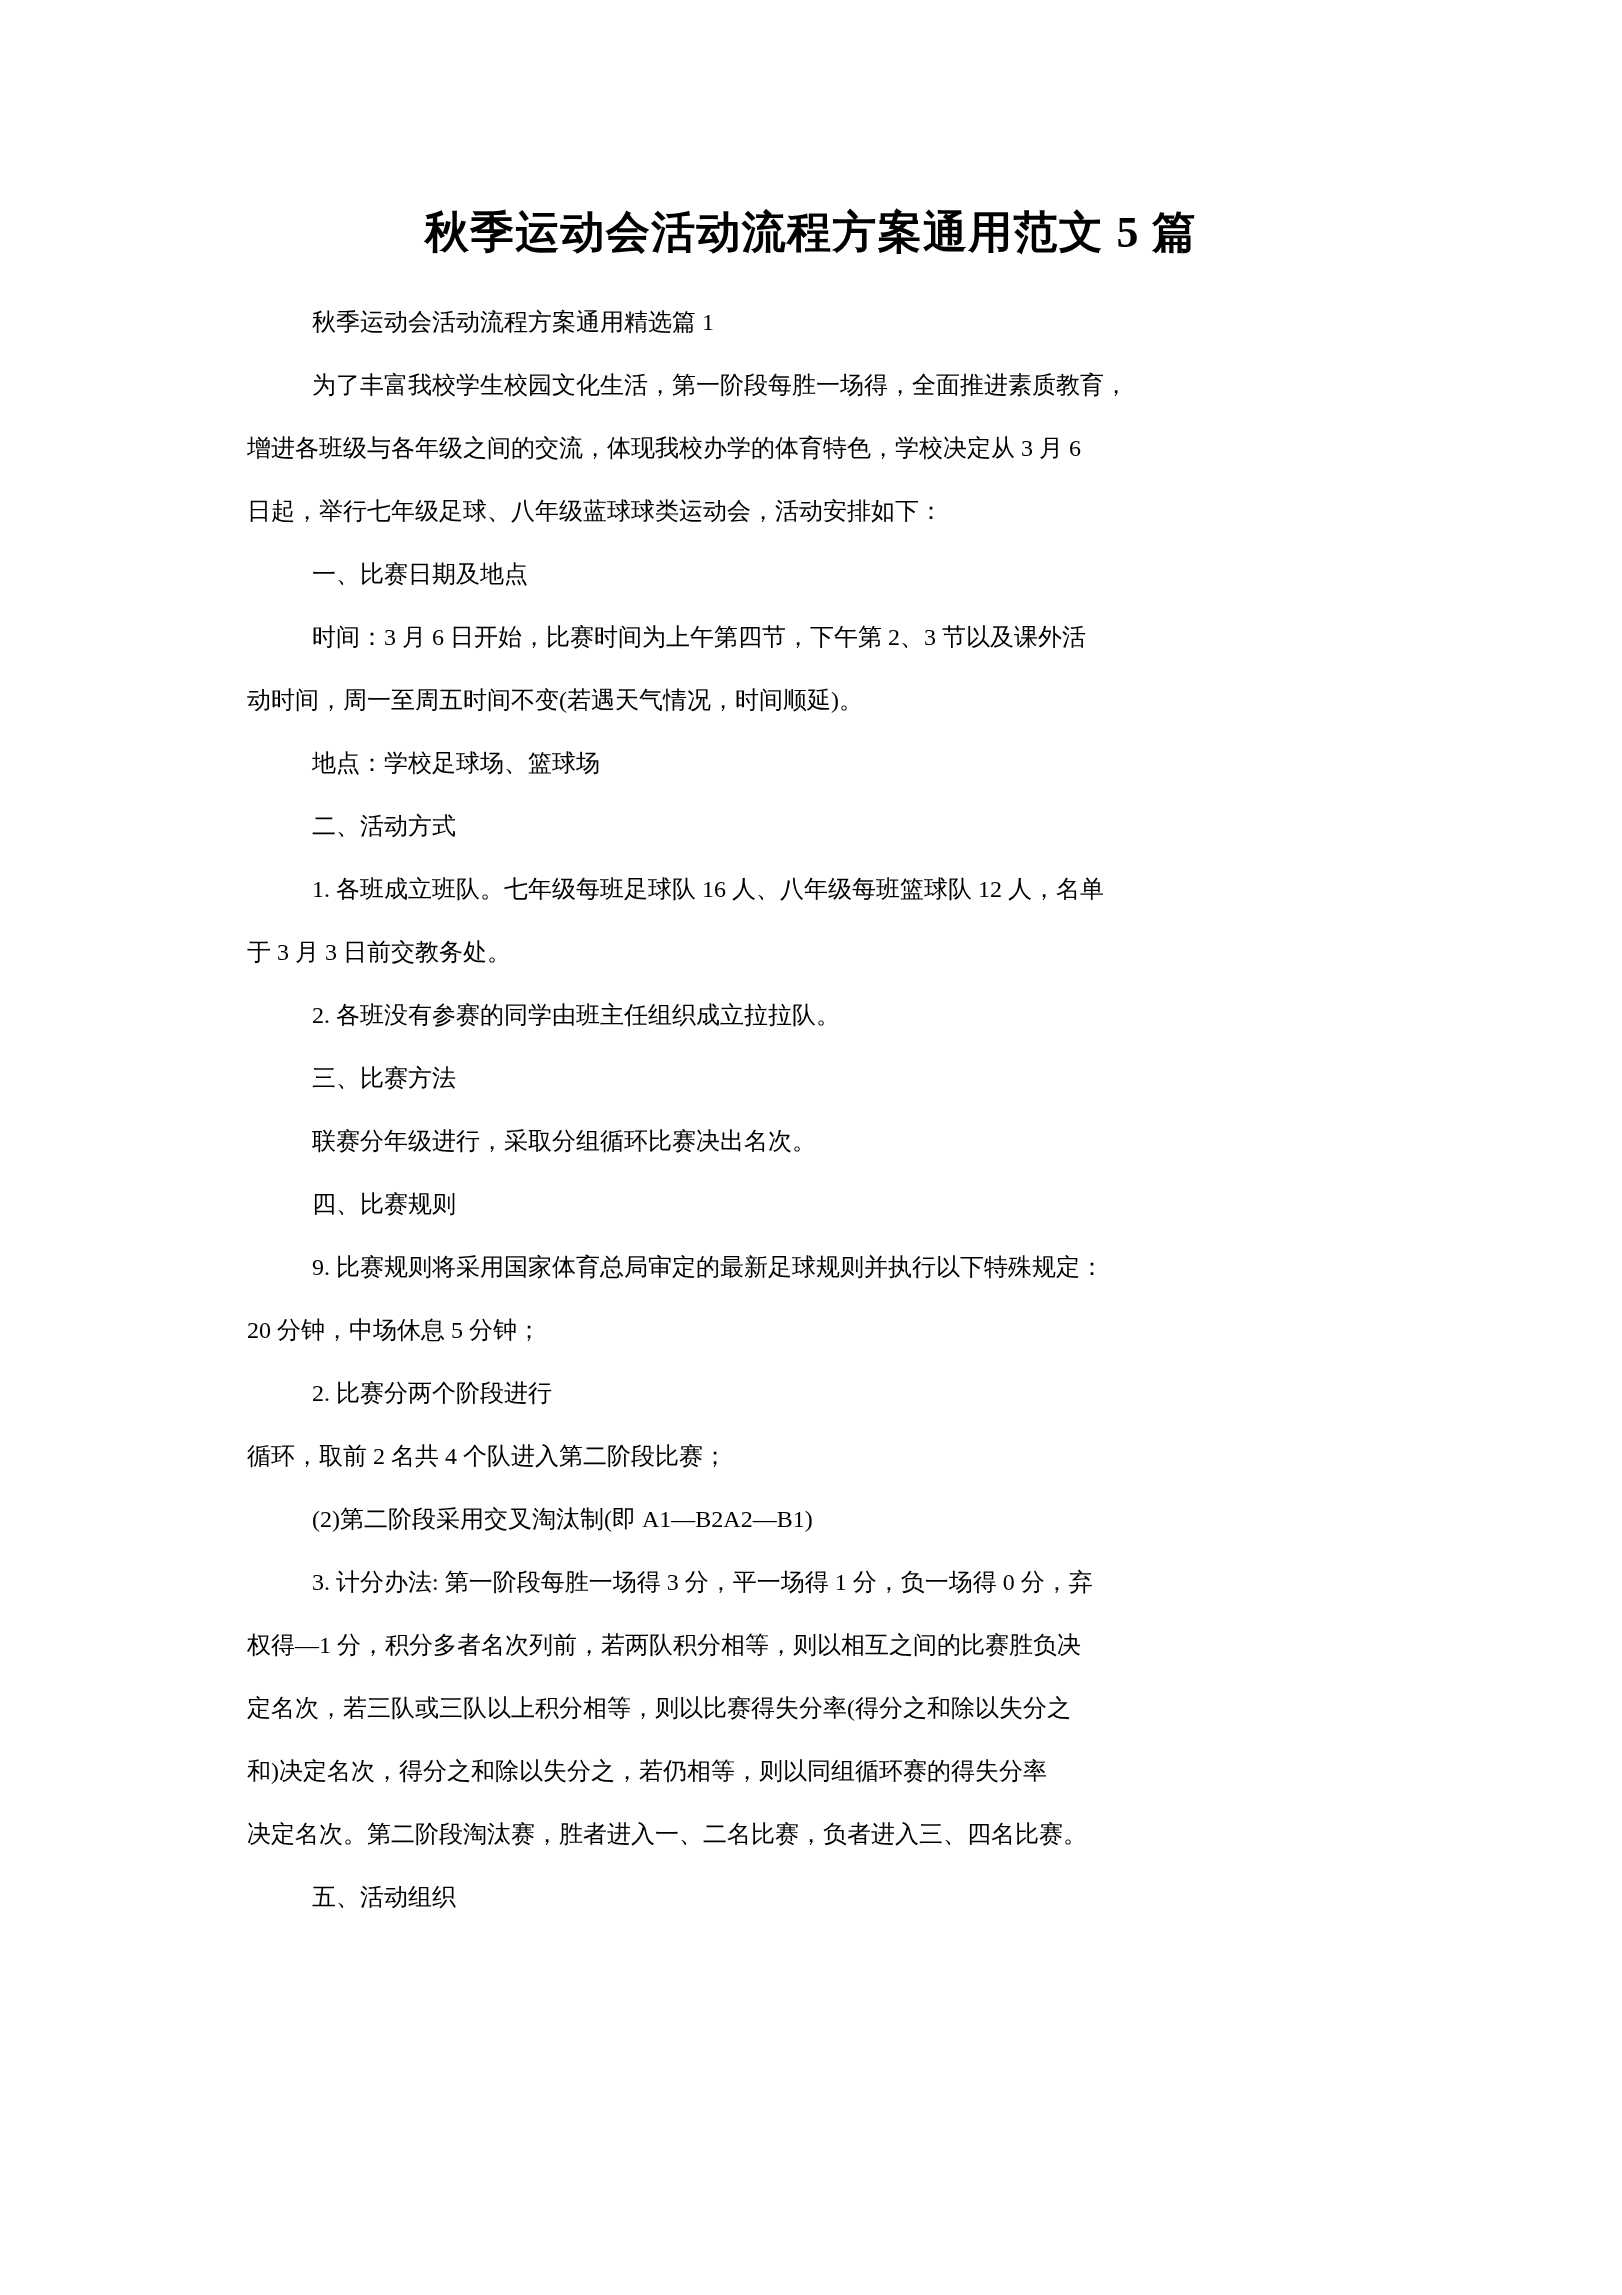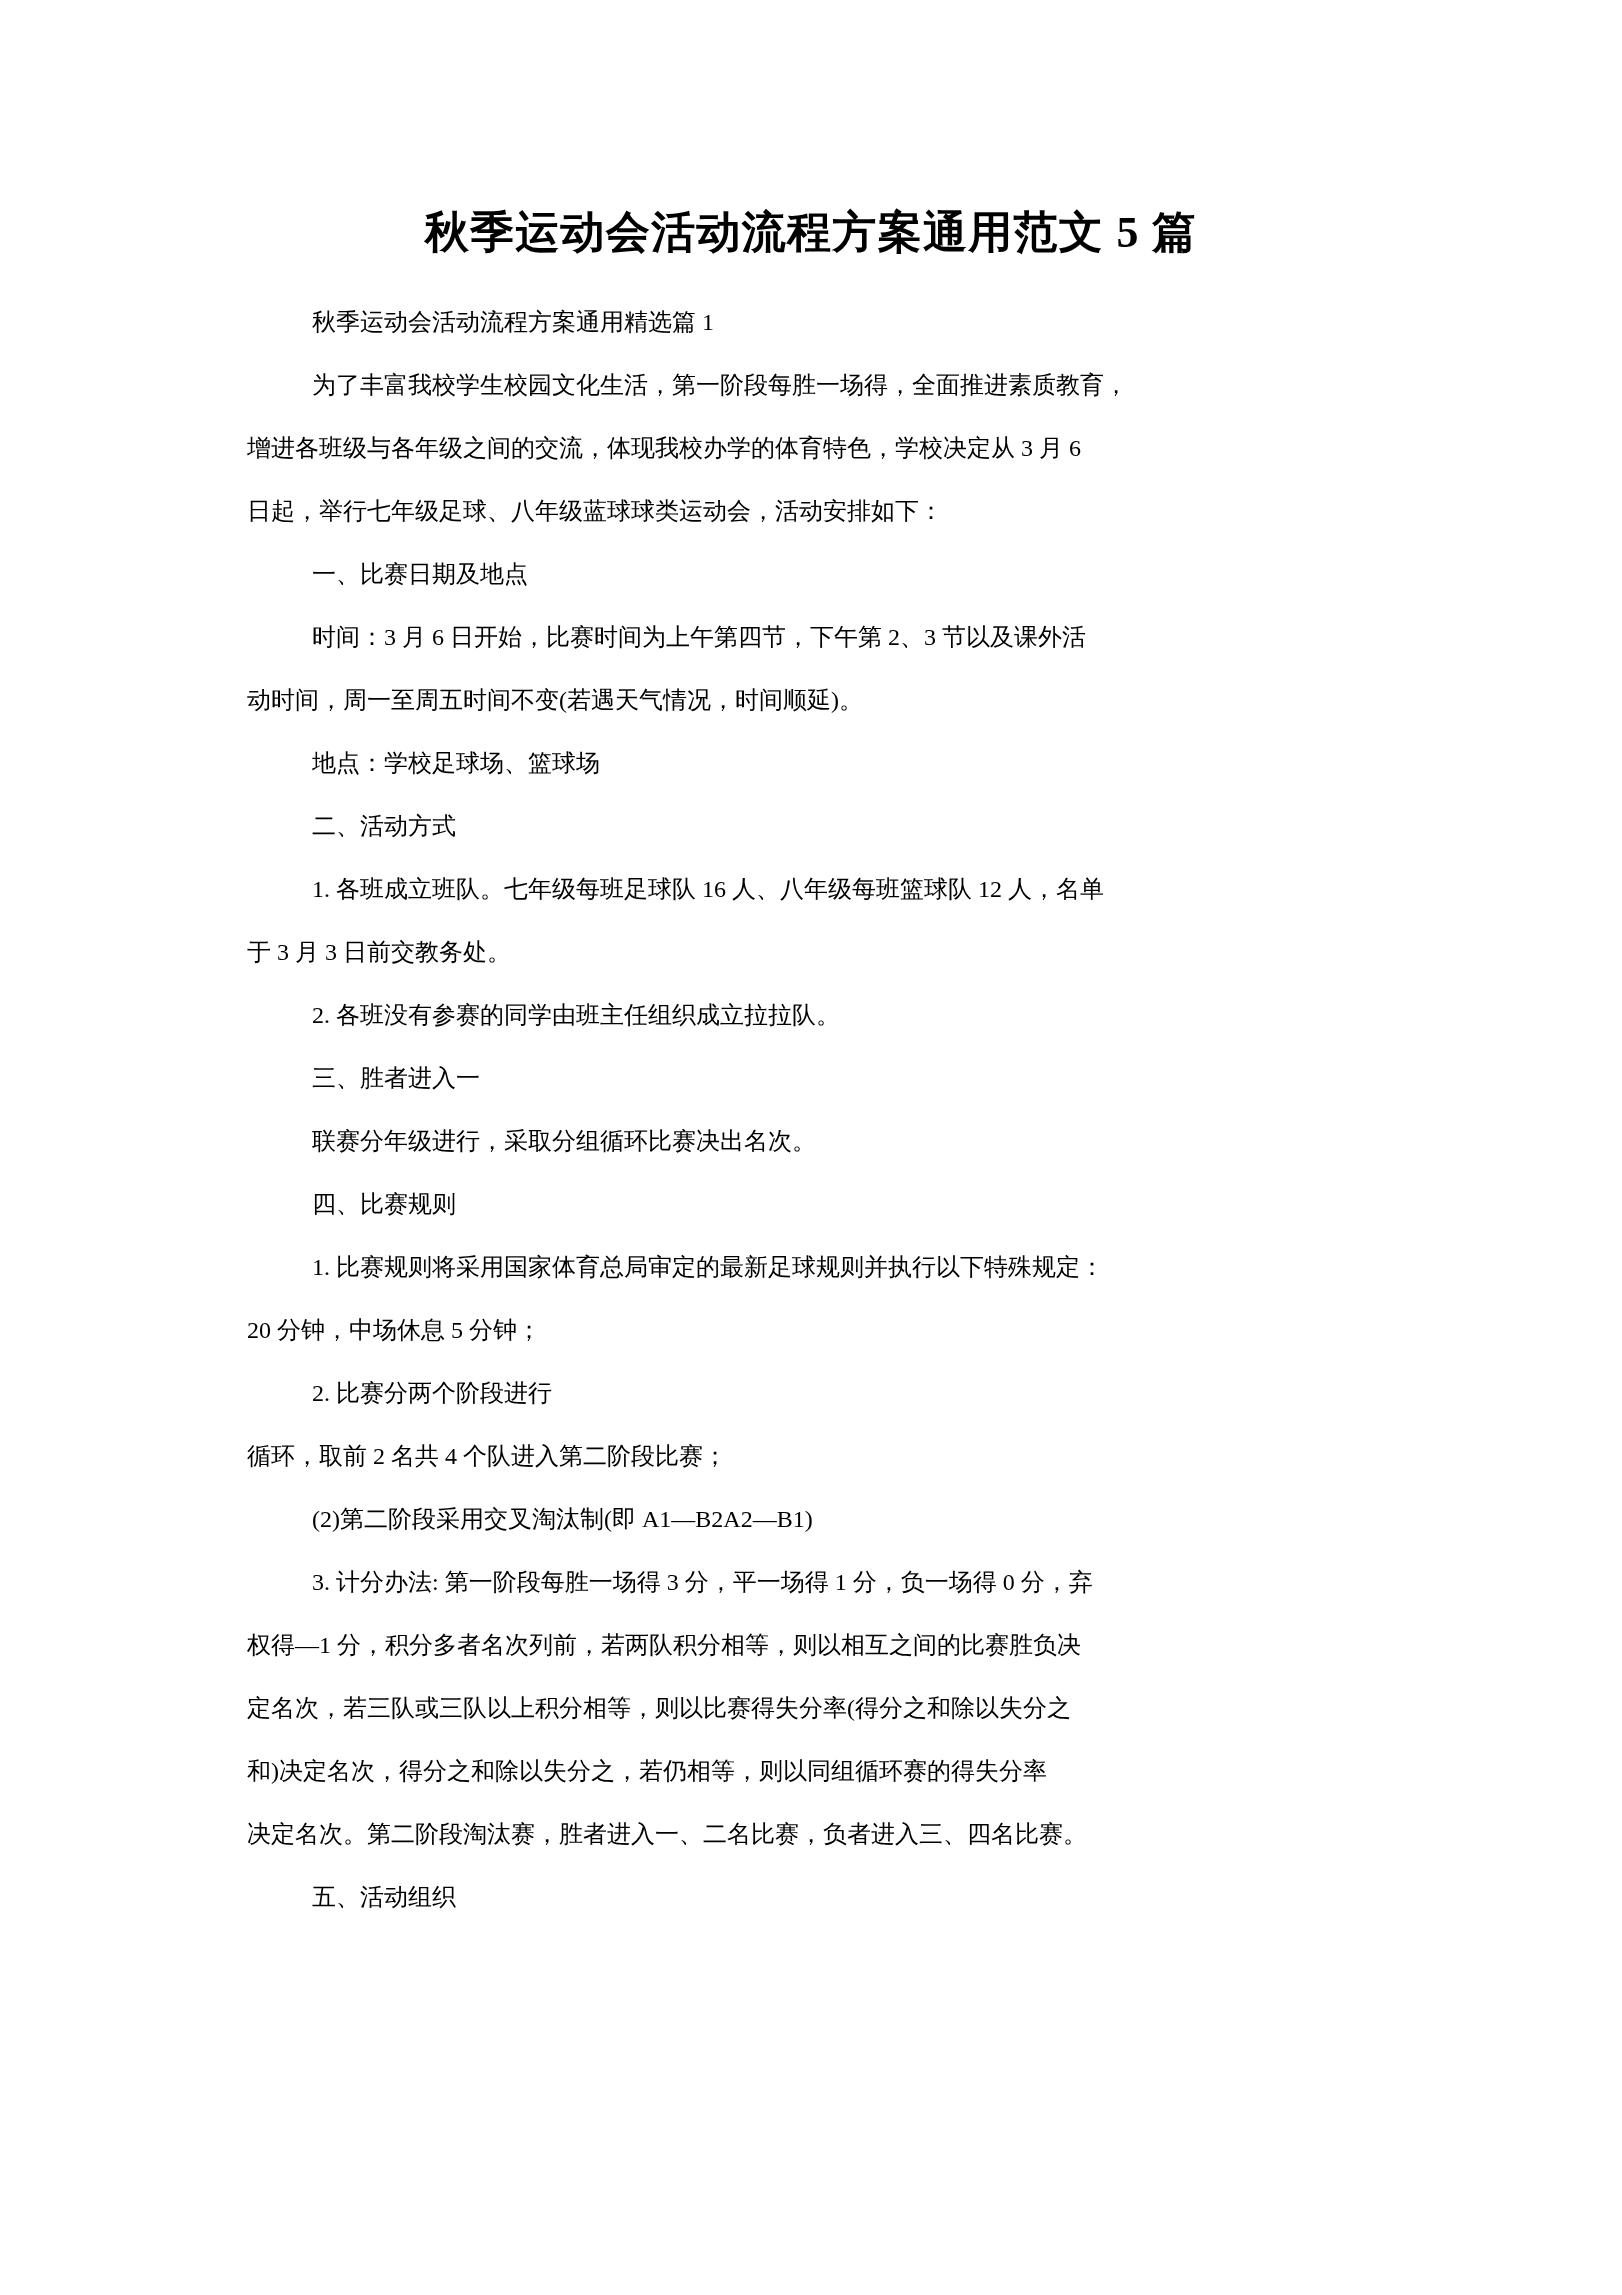--- a/index.html
+++ b/index.html
@@ -58,24 +58,24 @@
       <div class="line">增进各班级与各年级之间的交流，体现我校办学的体育特色，学校决定从 3 月 6</div>
       <div class="line">日起，举行七年级足球、八年级蓝球球类运动会，活动安排如下：</div>
       <div class="line indent">一、比赛日期及地点</div>
       <div class="line indent">时间：3 月 6 日开始，比赛时间为上午第四节，下午第 2、3 节以及课外活</div>
       <div class="line">动时间，周一至周五时间不变(若遇天气情况，时间顺延)。</div>
       <div class="line indent">地点：学校足球场、篮球场</div>
       <div class="line indent">二、活动方式</div>
       <div class="line indent">1. 各班成立班队。七年级每班足球队 16 人、八年级每班篮球队 12 人，名单</div>
       <div class="line">于 3 月 3 日前交教务处。</div>
       <div class="line indent">2. 各班没有参赛的同学由班主任组织成立拉拉队。</div>
-      <div class="line indent">三、胜者进入一</div>
+      <div class="line indent">三、比赛方法</div>
       <div class="line indent">联赛分年级进行，采取分组循环比赛决出名次。</div>
       <div class="line indent">四、比赛规则</div>
-      <div class="line indent">1. 比赛规则将采用国家体育总局审定的最新足球规则并执行以下特殊规定：</div>
+      <div class="line indent">9. 比赛规则将采用国家体育总局审定的最新足球规则并执行以下特殊规定：</div>
       <div class="line">20 分钟，中场休息 5 分钟；</div>
       <div class="line indent">2. 比赛分两个阶段进行</div>
       <div class="line">循环，取前 2 名共 4 个队进入第二阶段比赛；</div>
       <div class="line indent">(2)第二阶段采用交叉淘汰制(即 A1—B2A2—B1)</div>
       <div class="line indent">3. 计分办法: 第一阶段每胜一场得 3 分，平一场得 1 分，负一场得 0 分，弃</div>
       <div class="line">权得—1 分，积分多者名次列前，若两队积分相等，则以相互之间的比赛胜负决</div>
       <div class="line">定名次，若三队或三队以上积分相等，则以比赛得失分率(得分之和除以失分之</div>
       <div class="line">和)决定名次，得分之和除以失分之，若仍相等，则以同组循环赛的得失分率</div>
       <div class="line">决定名次。第二阶段淘汰赛，胜者进入一、二名比赛，负者进入三、四名比赛。</div>
       <div class="line indent">五、活动组织</div>

